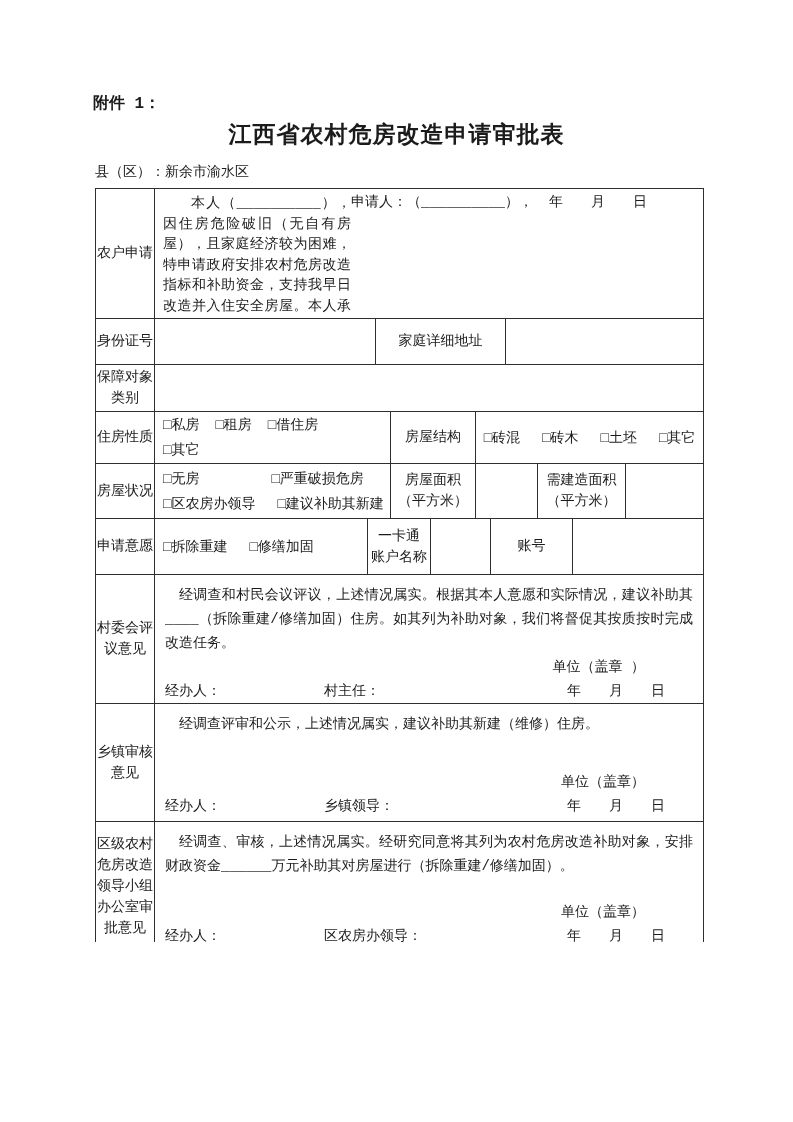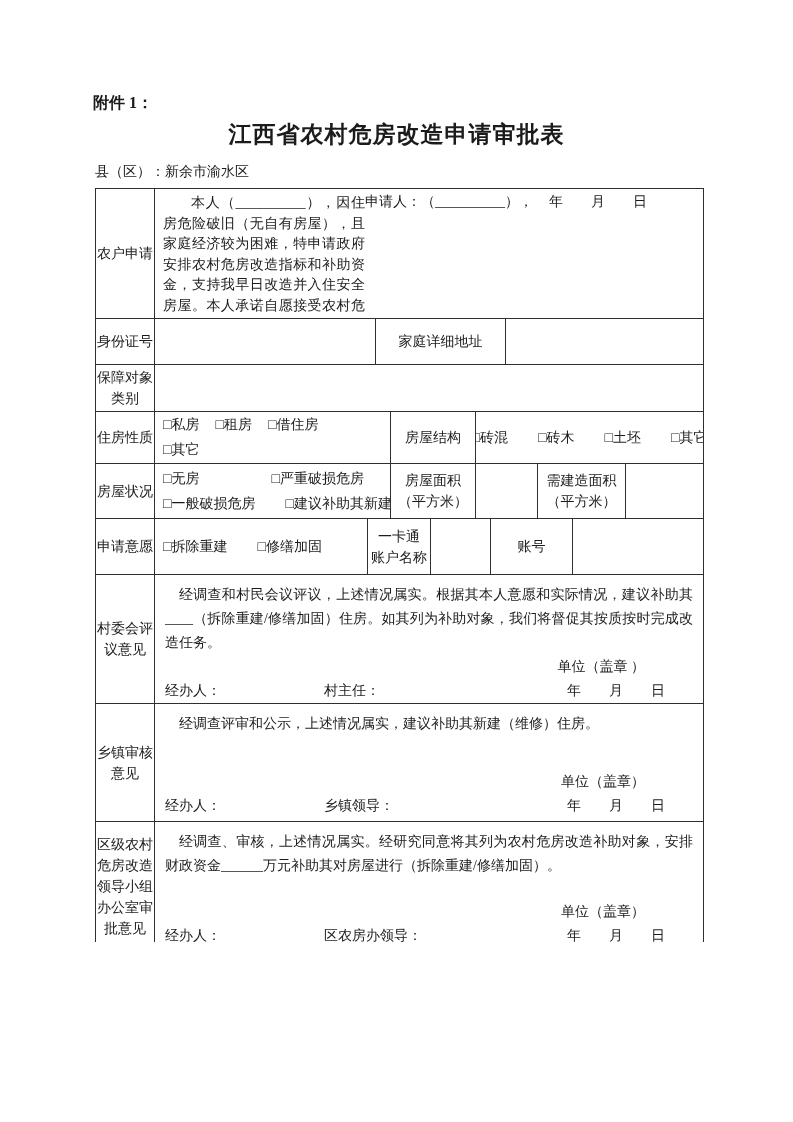--- a/index.html
+++ b/index.html
@@ -2,21 +2,21 @@
 <html><head>
 <meta charset="utf-8">
 <style>
   * { margin:0; padding:0; box-sizing:border-box; }
   html,body { background:#ffffff; }
   body {
     width:793px; height:1122px;
     font-family:"Liberation Serif","DejaVu Serif",serif;
     color:#1b1b1b; font-size:14px;
   }
-  .page { position:relative; width:793px; height:942px; background:#fff; overflow:hidden; }
+  .page { position:relative; width:793px; height:942px; background:#fff; overflow:hidden;font-family:Liberation Mono, monospace; }
 
   .attachment { position:absolute; left:93px; top:93px; font-size:16px; font-weight:bold; }
   .title { position:absolute; left:0; right:0; top:119px; text-align:center;
            font-size:23px; font-weight:bold; letter-spacing:1px; }
   .county { position:absolute; left:95px; top:163px; font-size:14px; }
 
   .tbl { position:absolute; left:95px; top:188px; width:609px;
          border-top:1px solid #2f2f2f; border-left:1px solid #2f2f2f; }
   .tr  { display:flex; }
   .td  { border-right:1px solid #2f2f2f; border-bottom:1px solid #2f2f2f; overflow:hidden; }
@@ -37,21 +37,21 @@
   
   .app-cell { display:flex; flex-direction:row; padding:4px 24px 3px 8px; }
   .app-body { flex:1; text-align:justify; text-indent:2em; line-height:20.6px; }
   .app-sign { display:flex; align-items:baseline;
               white-space:pre; padding:0 32px 1px 0; }
   .app-sign .date { margin-left:16px; }
 
   
   .opt-cell { display:flex; flex-direction:column; justify-content:center; gap:7px; padding-left:8px; }
   .opt-line { display:flex; white-space:pre; }
-  .g24{gap:16px} .g14{gap:30px} .g56{gap:72px}
+  .g24{gap:16px} .g14{gap:22px} .g56{gap:72px}
   .opt-center { align-items:center; padding-left:0; }
   .opt-center .opt-line { justify-content:center; width:100%; }
 
   
   .opinion { display:flex; flex-direction:column; padding:8px 0 3px 0; line-height:24px; }
   .opinion .body { padding:0 10px; text-align:justify; text-indent:1em; }
   .seal { margin-top:auto; text-align:right; padding-right:58px; white-space:pre; }
   .sig  { display:flex; white-space:pre; padding:0 38px 0 10px; }
   .sig .handler { flex:0 0 118px; }
   .sig .leader  { flex:1 1 auto;margin-left:41px; }
@@ -116,21 +116,21 @@
     </div>
 
     <div class="tr h55">
       <div class="td lab c-rowlab">房屋状况</div>
       <div class="td w236 opt-cell">
         <div class="opt-line g56">
           <span>□无房</span>
           <span>□严重破损危房</span>
         </div>
         <div class="opt-line g14">
-          <span>□一般破损危房</span>
+          <span>□区农房办领导</span>
           <span>□建议补助其新建</span>
         </div>
       </div>
       <div class="td lab w85">房屋面积
 （平方米）</div>
       <div class="td w62"></div>
       <div class="td lab w88">需建造面积
 （平方米）</div>
       <div class="td fill"></div>
     </div>

